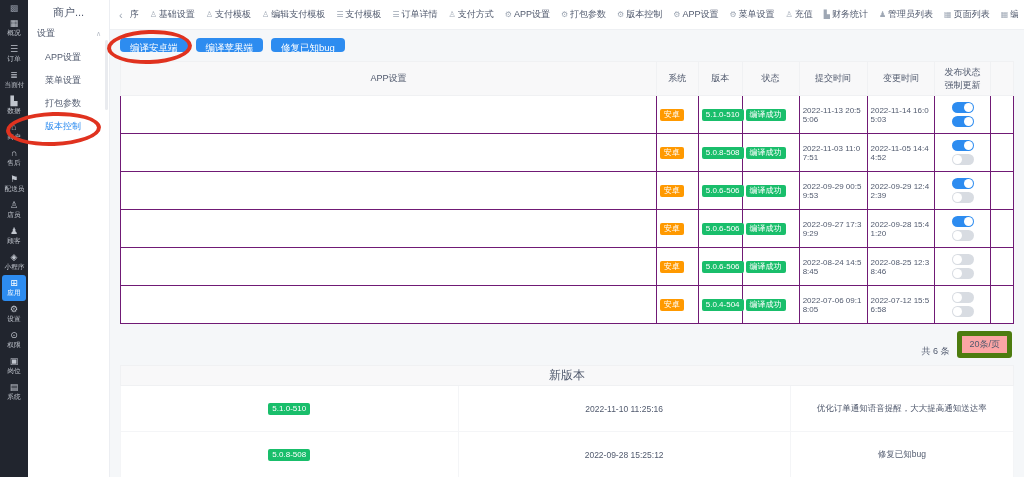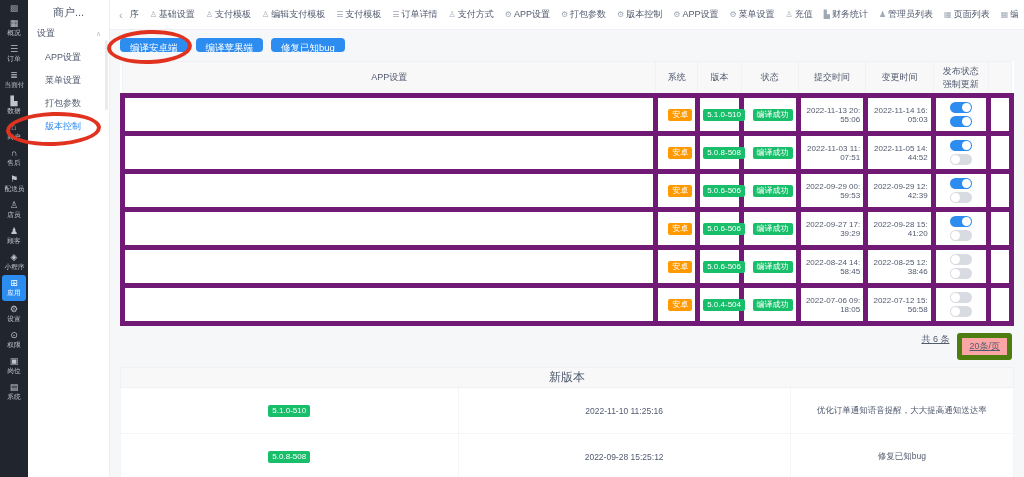--- a/index.html
+++ b/index.html
@@ -42,36 +42,36 @@
   .content { flex:1; padding:8px 10px 0; overflow:hidden; }
   .btnrow { display:flex; gap:8px; margin-bottom:9px; }
   .btn { background:#2d8cf0; color:#fff; border:none; border-radius:4px; font-size:9.5px;
     padding:0 10px; height:14px; line-height:20px; cursor:pointer;
     font-family:"Liberation Sans","DejaVu Sans",sans-serif; }
 
   
   table { width:100%; border-collapse:collapse; table-layout:fixed; background:#fff; }
   .tbl1 th { background:#f8f8f9; color:#515a6e; font-size:9px; font-weight:normal;
     height:34px; border:1px solid #f0f1f3; vertical-align:middle; text-align:center; }
-  .tbl1 td { border:5px solid #701a75; height:38px; text-align:right; vertical-align:middle;
+  .tbl1 td { border:1px solid #701a75; height:38px; text-align:left; vertical-align:middle;
     font-size:8px; color:#515a6e; padding:2px 3px; word-break:break-all; }
   .hdr2 div { line-height:13px; }
   .badge { display:inline-block; color:#fff; font-size:8px; line-height:12px;
     padding:0 4px; border-radius:2px; white-space:nowrap; }
   .badge.orange { background:#ff9900; }
   .badge.green { background:#19be6b; }
   .switches { display:flex; flex-direction:column; align-items:center; gap:3px; }
   .switch { width:22px; height:11px; border-radius:6px; position:relative; display:inline-block; cursor:pointer; }
   .switch::after { content:''; position:absolute; top:1px; width:9px; height:9px;
     border-radius:50%; background:#fff; }
   .switch.on { background:#2d8cf0; } .switch.on::after { right:1px; }
   .switch.off { background:#d8dce2; } .switch.off::after { left:1px; }
 
-  .pagerow { display:flex; justify-content:flex-end; align-items:flex-start; gap:8px;
-    padding:7px 2px; font-size:9px; color:#515a6e;text-decoration:underline; }
+  .pagerow { display:flex; justify-content:flex-end; align-items:flex-end; gap:8px;
+    padding:7px 2px; font-size:9px; color:#515a6e; }
   .pagesize { background:#fca5a5; border:5px solid #4d7c0f; border-radius:3px;
     padding:2px 7px; cursor:pointer; }
 
   
   .tbl2 th { background:#f8f8f9; color:#515a6e; font-size:12px; font-weight:normal;
     height:20px; border:1px solid #f0f1f3; text-align:center; vertical-align:middle; }
   .tbl2 td { border:1px solid #f4f5f7; height:46px; text-align:center; vertical-align:middle;
     font-size:8.5px; color:#515a6e; padding:2px 6px; }
 
   

